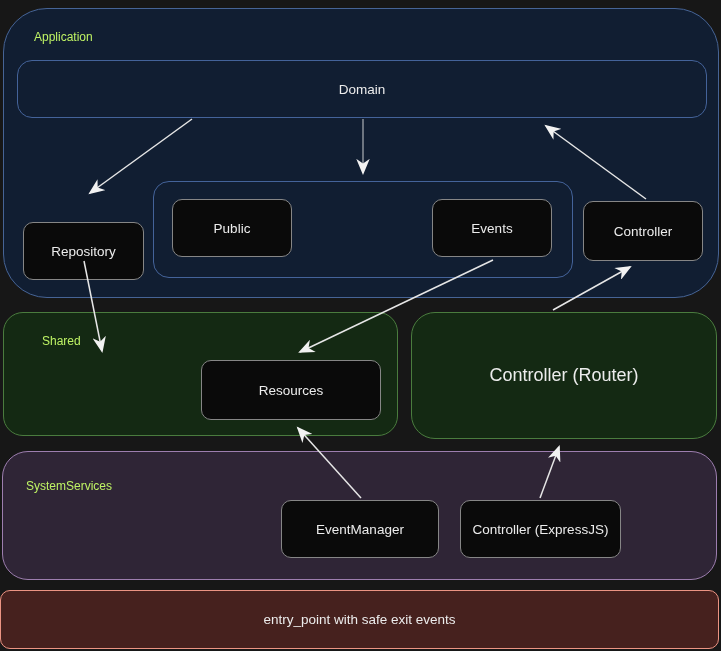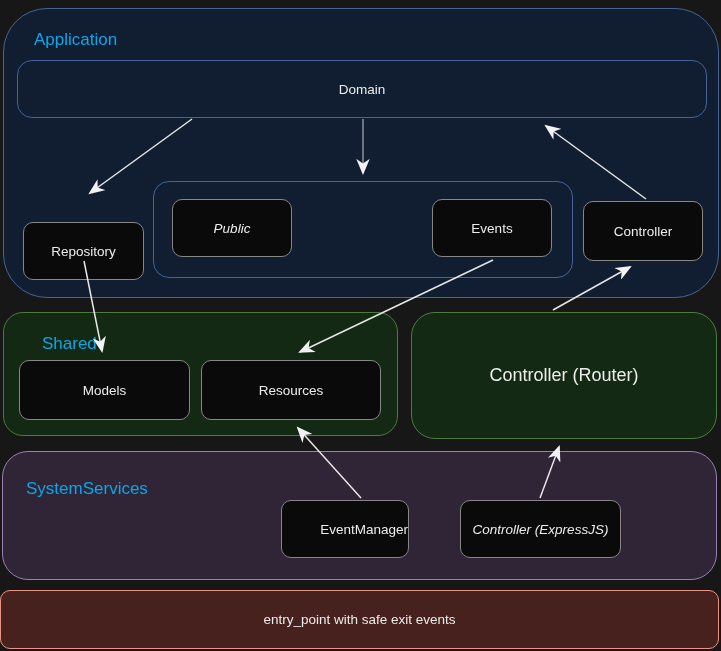--- a/index.html
+++ b/index.html
@@ -16,22 +16,22 @@
     overflow: hidden;
     color: #ECECEC;
   }
   
   .section {
     position: absolute;
     box-sizing: border-box;
   }
   .section-label {
     position: absolute;
-    font-size: 17px;
-    color: #0ea5e9;
+    font-size: 12px;
+    color: #bef264;
     white-space: nowrap;
   }
   .app-section {
     left: 3px; top: 8px; width: 716px; height: 290px;
     background: #111E32;
     border: 1.4px solid #466496;
     border-radius: 44px;
   }
   .inner-group {
     left: 153px; top: 181px; width: 420px; height: 97px;
@@ -79,29 +79,29 @@
     color: #ECECEC;
     text-align: center;
   }
   .node-domain {
     left: 17px; top: 60px; width: 690px; height: 58px;
     background: #111E32;
     border: 1.3px solid #44639A;
     border-radius: 15px;
   }
   .node-repository   { left: 23px;  top: 201px; width: 121px; height: 58px; margin-top: 21px; }
-  .node-public       { left: 172px; top: 199px; width: 120px; height: 58px; font-style: italic; }
+  .node-public       { left: 172px; top: 199px; width: 120px; height: 58px; }
   .node-interfaces   { left: 303px; top: 199px; width: 120px; height: 58px; }
   .node-events       { left: 432px; top: 199px; width: 120px; height: 58px; }
   .node-controller   { left: 583px; top: 201px; width: 120px; height: 60px; }
   .node-models       { left: 19px;  top: 360px; width: 171px; height: 60px; }
   .node-resources    { left: 201px; top: 360px; width: 180px; height: 60px; }
   .node-connections  { left: 100px; top: 500px; width: 161px; height: 59px; }
-  .node-eventmanager { left: 281px; top: 500px; width: 128px; height: 58px; justify-content: flex-end; }
-  .node-expressjs    { left: 460px; top: 500px; width: 161px; height: 58px; font-style: italic; }
+  .node-eventmanager { left: 281px; top: 500px; width: 158px; height: 58px; }
+  .node-expressjs    { left: 460px; top: 500px; width: 161px; height: 58px; }
   
   .edges-layer {
     position: absolute;
     left: 0; top: 0; width: 721px; height: 651px;
     pointer-events: none;
   }
   .edge { stroke: #E6E6E6; stroke-width: 1.5; fill: none; }
   .edge-gray { stroke: #8D939B; }
 </style>
 </head>
@@ -131,23 +131,20 @@
   </div>
 
   <div class="node node-controller">
     <span>Controller</span>
   </div>
 
   <div class="section shared-section">
     <span class="section-label" style="left:38px; top:21px;">Shared</span>
   </div>
 
-  <div class="node node-models">
-    <span>Models</span>
-  </div>
   <div class="node node-resources">
     <span>Resources</span>
   </div>
 
   <div class="section router-section">
     <span>Controller (Router)</span>
   </div>
 
   <div class="section services-section">
     <span class="section-label" style="left:23px; top:27px;">SystemServices</span>

